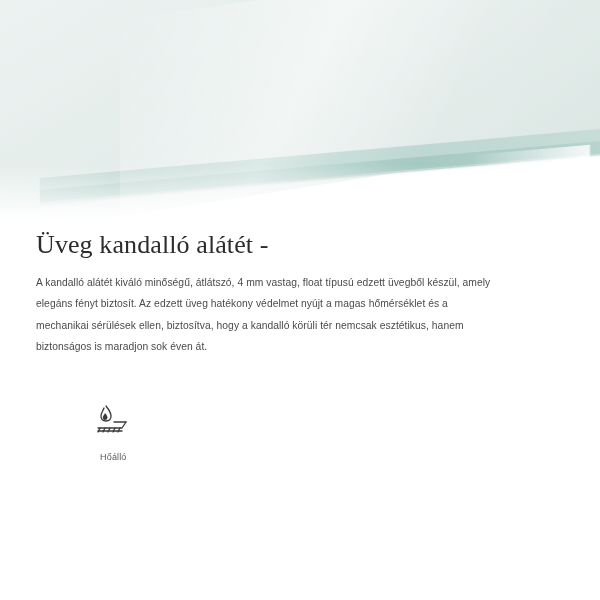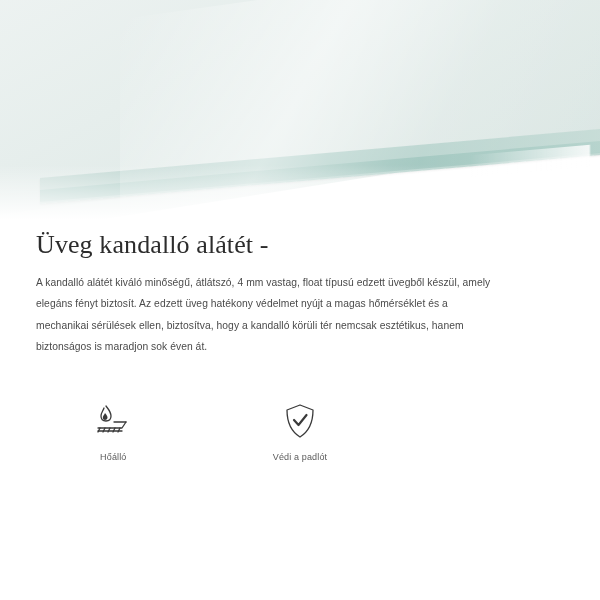--- a/index.html
+++ b/index.html
@@ -203,27 +203,18 @@
           <path d="M6 27 L30 27 L34 21"></path>
           <path d="M6 30 L30 30"></path>
           <path d="M8 27 L6 31 M13 27 L11 31 M18 27 L16 31 M23 27 L21 31 M28 27 L26 31"></path>
           <path d="M22 21 L34 21"></path>
         </svg>
       </span>
       <span class="feature-label">Hőálló</span>
     </div>
 
 
-    <div class="feature">
-      <span class="feature-icon">
-        <svg width="42" height="40" viewBox="0 0 42 40" fill="none" stroke="#3a3a3a" stroke-width="1.3" stroke-linecap="round" stroke-linejoin="round">
-          <path d="M21 4 L34 9 C34 22, 29 31, 21 36 C13 31, 8 22, 8 9 Z"></path>
-          <path d="M15 19 L19.5 24 L27.5 14" stroke-width="2.2"></path>
-        </svg>
-      </span>
-      <span class="feature-label">Védi a padlót</span>
-    </div>
 
 
 
 
   </div>
 </div>
 
 </body></html>

